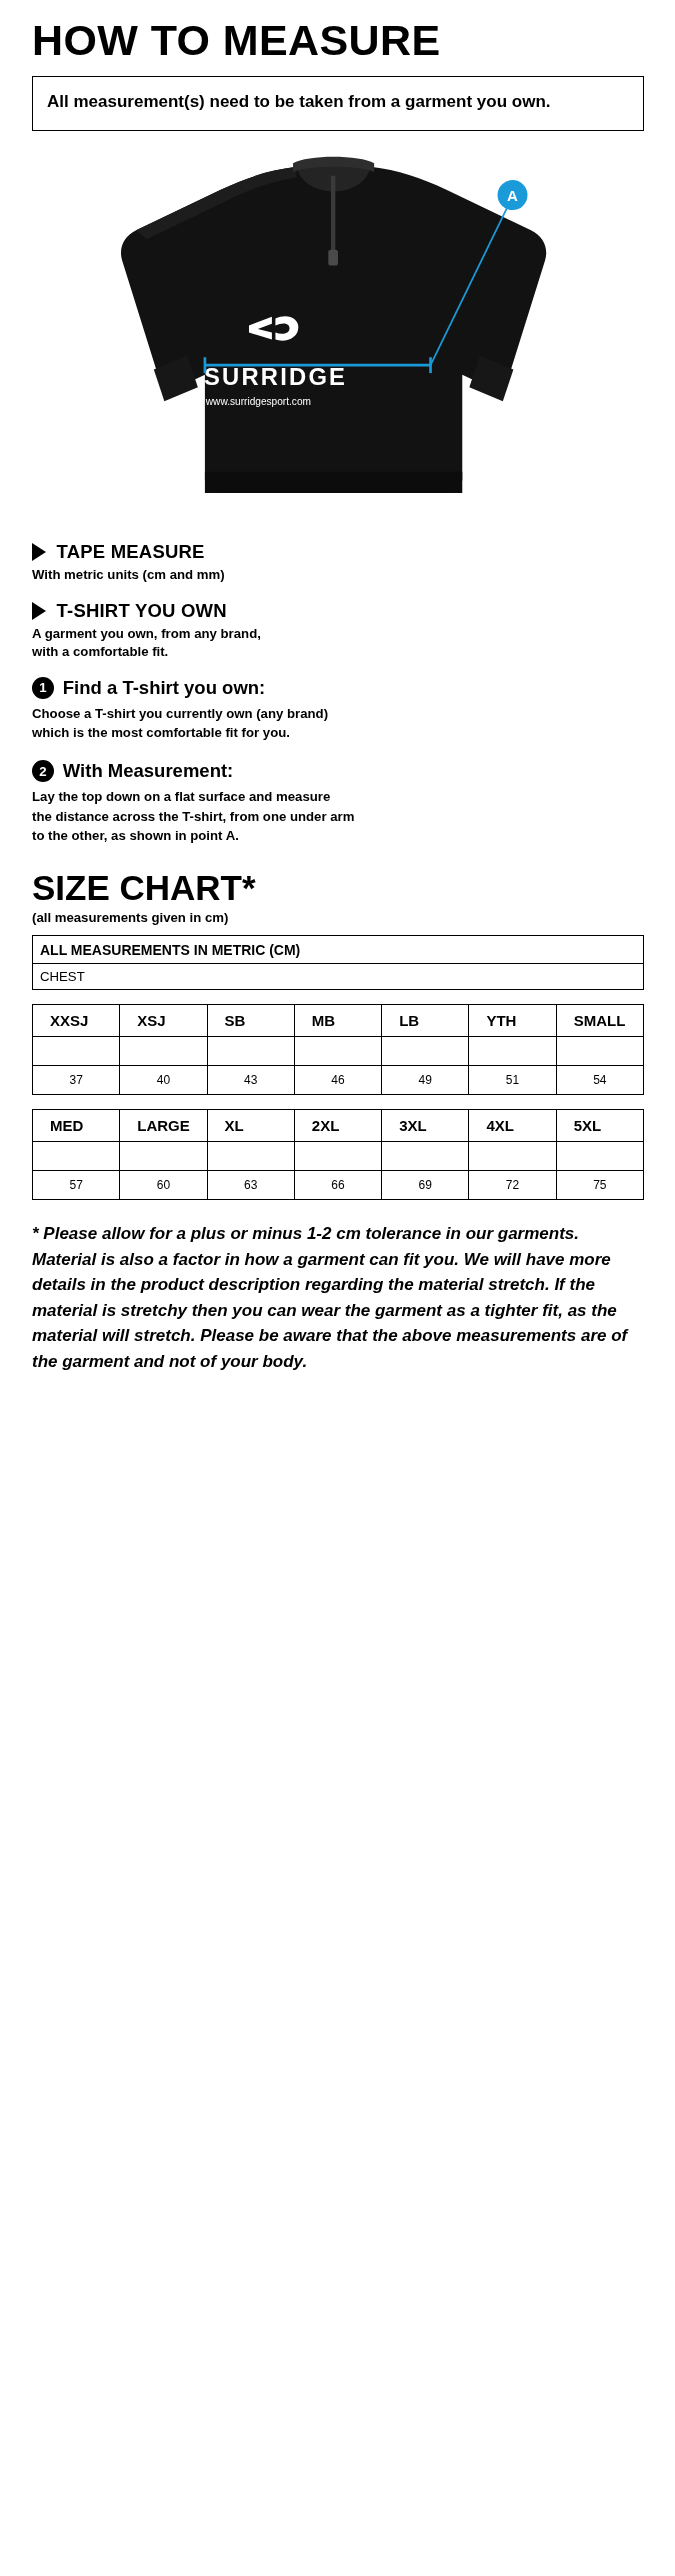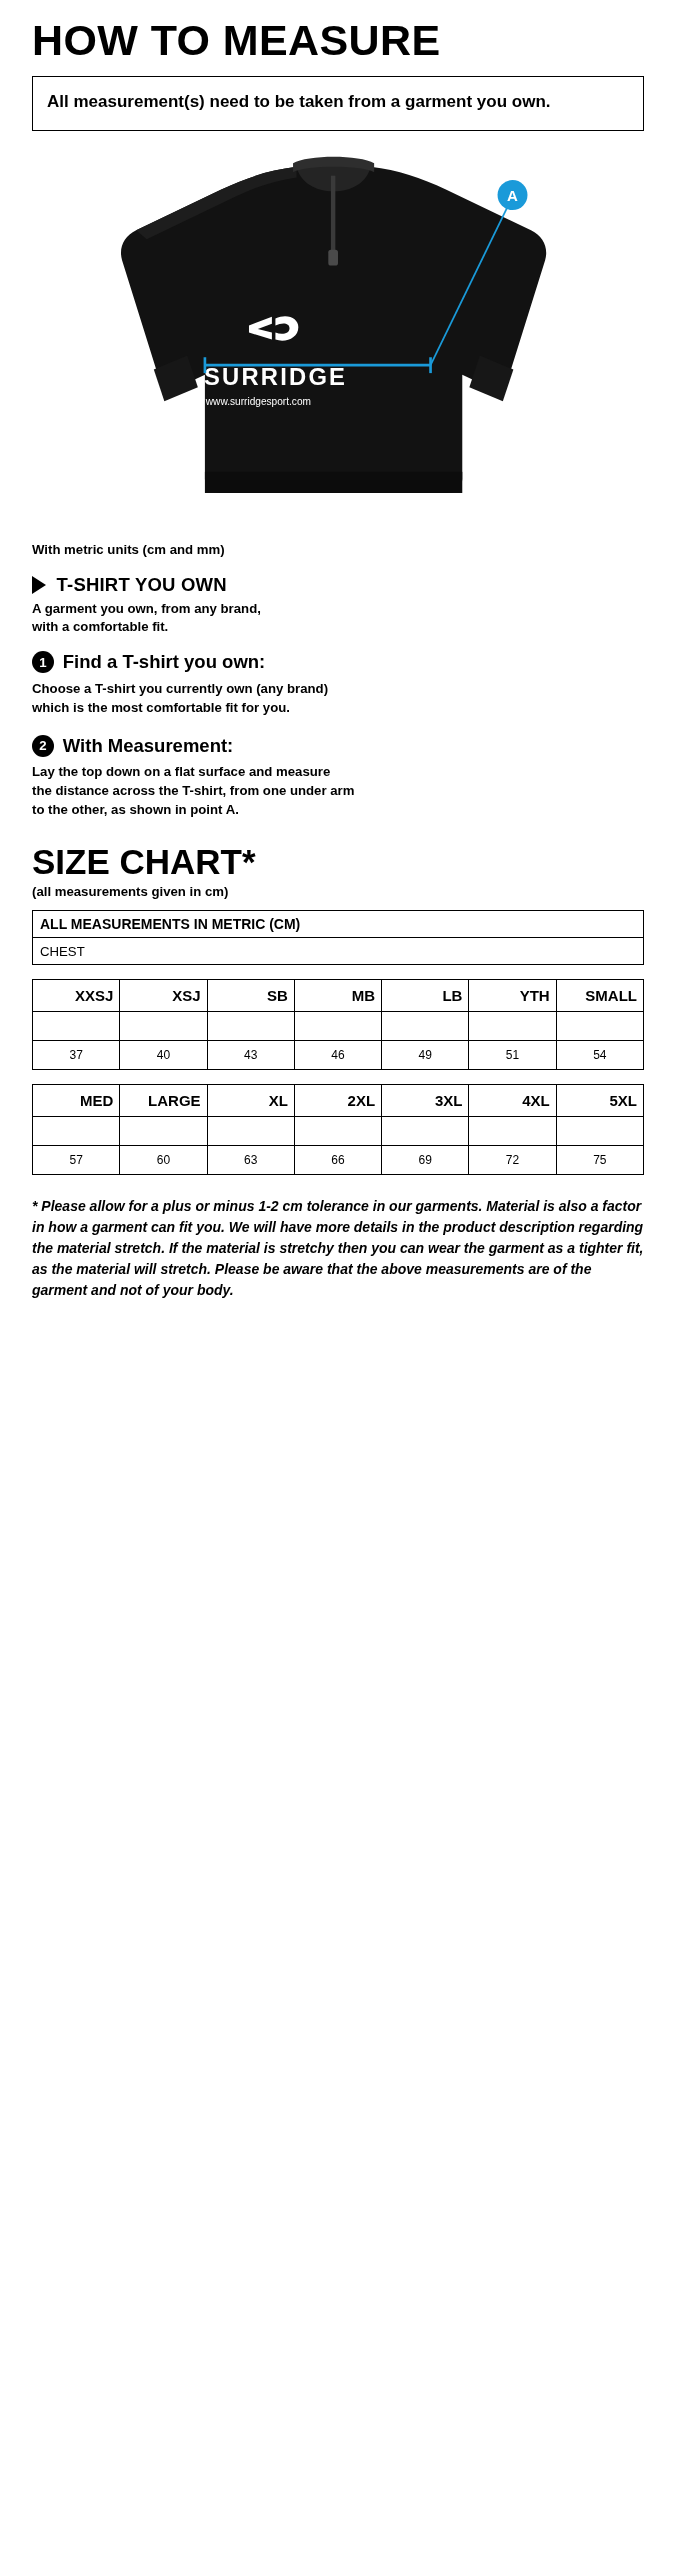--- a/index.html
+++ b/index.html
@@ -133,32 +133,32 @@
   }
   .desc-table td.mid{
     font-size:14px;
     font-weight:bold;
   }
   .size-table{margin-bottom:14px;}
   .size-table th{
     border:0.9px solid #000;
     font-size:15px;
     font-weight:bold;
-    padding:7px 6px;
-    text-align:right;
+    padding:7px 17px;
+    text-align:left;
   }
   .size-table td{
     border:0.9px solid #000;
     font-size:12px;
     padding:7px 20px;
     text-align:center;
   }
   
   .footnote{
-    font-size:14px;
+    font-size:17px;
     font-weight:bold;
     font-style:italic;
     line-height:1.5;
     margin-top:21px;
     padding-bottom:21px;
   }
 </style>
 </head>
 <body>
 
@@ -199,20 +199,24 @@
       <line x1="196" y1="234" x2="196" y2="252" stroke="#1a9ad9" stroke-width="3"></line>
       <line x1="452" y1="234" x2="452" y2="252" stroke="#1a9ad9" stroke-width="3"></line>
       <line x1="452" y1="243" x2="540" y2="62" stroke="#1a9ad9" stroke-width="2"></line>
       <circle cx="545" cy="50" r="17" fill="#1a9ad9"></circle>
       <text x="545" y="57" fill="#ffffff" font-family="Liberation Sans, sans-serif" font-size="17" font-weight="bold" text-anchor="middle">A</text>
     </svg>
   </div>
 
 
   <div class="need-item">
+    <div class="need-head">
+      <span class="tri"></span>
+      <span class="need-head-label">TAPE MEASURE</span>
+    </div>
     <div class="need-sub" style="white-space:pre-line">With metric units (cm and mm)</div>
   </div>
 
   <div class="need-item">
     <div class="need-head">
       <span class="tri"></span>
       <span class="need-head-label">T-SHIRT YOU OWN</span>
     </div>
     <div class="need-sub" style="white-space:pre-line">A garment you own, from any brand,
 with a comfortable fit.</div>

